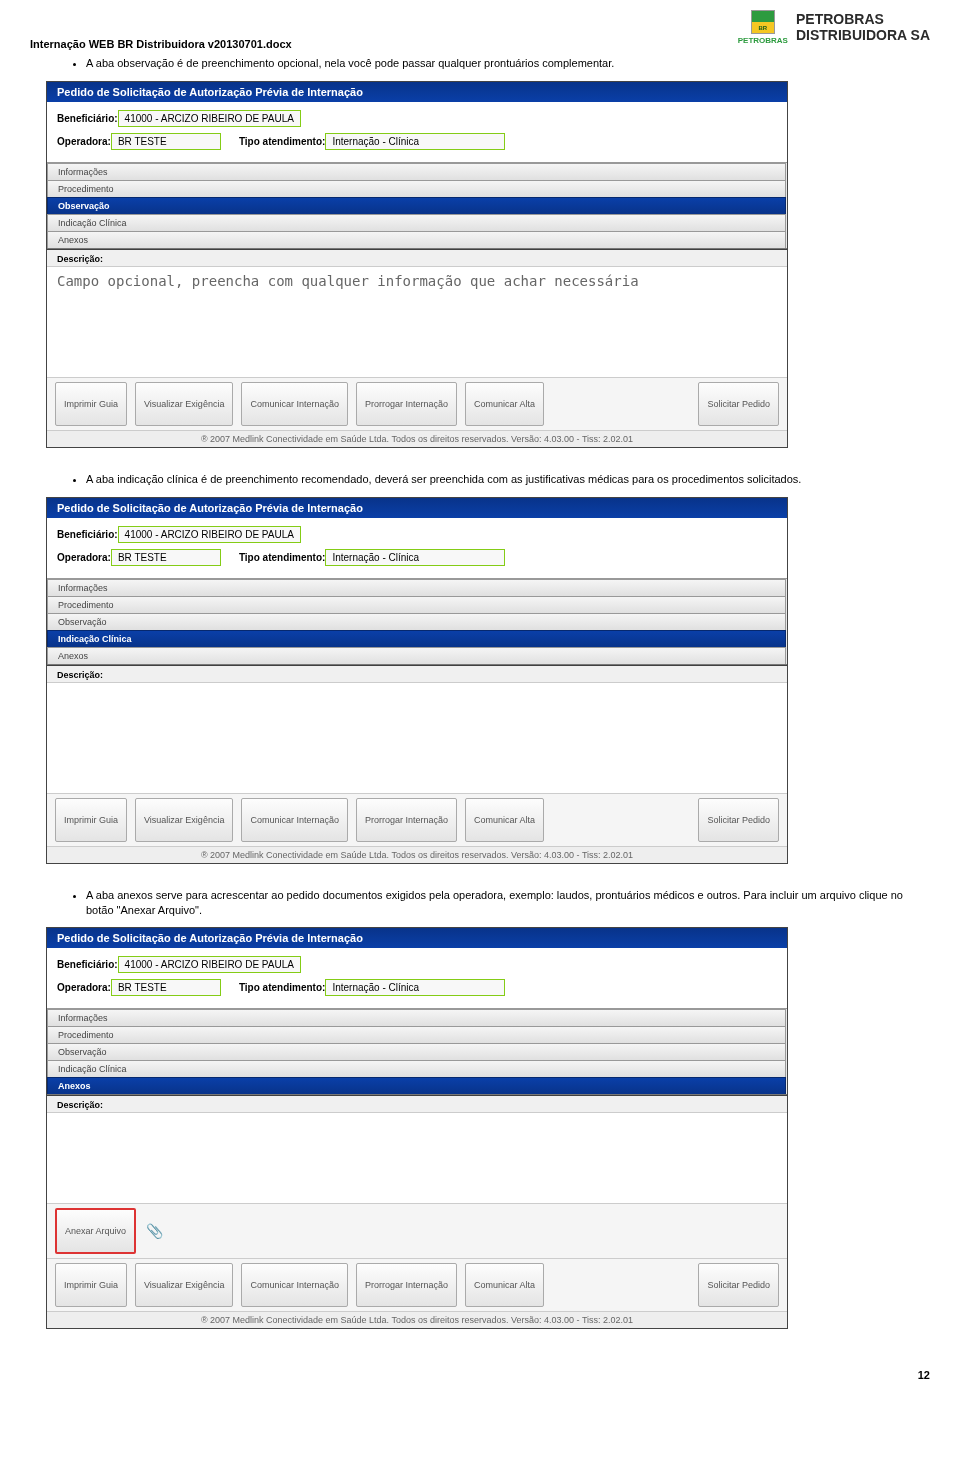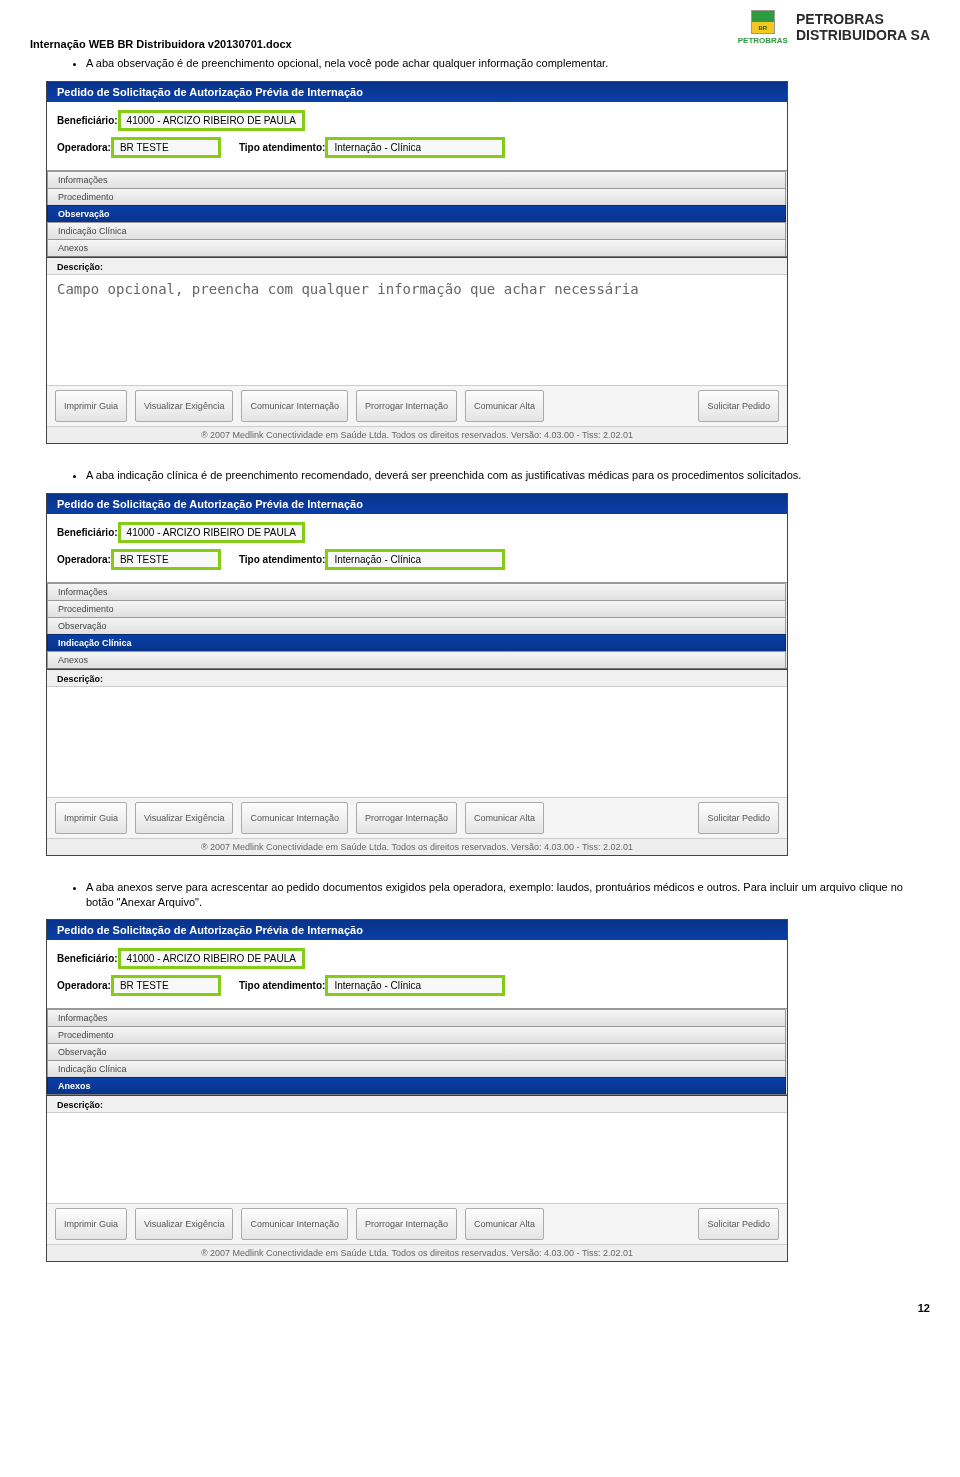--- a/index.html
+++ b/index.html
@@ -69,21 +69,21 @@
     border-bottom: 1px solid #999;
   }
   .info-row {
     display: flex;
     align-items: center;
     gap: 0;
     margin-bottom: 6px;
   }
   .info-row .lbl { font-weight: bold; font-size: 10px; }
   .info-field {
-    border: 3px solid #84cc16;
+    border: 1px solid #84cc16;
     background: #f8f8f8;
     padding: 2px 6px;
     font-size: 10px;
     min-width: 180px;
   }
   .tabs {
     display: flex;
     border-bottom: 1px solid #777;
     background: #e8e8e8;
     flex-direction: column;
@@ -126,21 +126,21 @@
     display: flex;
     align-items: center;
     padding: 4px 8px;
     gap: 8px;
     background: #f5f5f5;
     border-top: 1px solid #ccc;
   }
   .btn, .btn-sm {
     border: 1px solid #aaa;
     background: linear-gradient(#fdfdfd,#e4e4e4);
-    padding: 10px 8px;
+    padding: 16px 8px;
     font-size: 9px;
     border-radius: 2px;
     color: #555;
     cursor: pointer;
   }
   .btn-highlight {
     border: 2px solid #d33;
   }
   .btn-row .spacer { flex: 1; }
   .footer-bar {
@@ -185,21 +185,21 @@
       <div class="logo-pb">PETROBRAS</div>
     </div>
     <div class="company-name">
       <span>PETROBRAS</span><br>
       <span>DISTRIBUIDORA SA</span>
     </div>
   </div>
 </div>
 
 <ul class="bullets">
-  <li>A aba observação é de preenchimento opcional, nela você pode achar qualquer informação complementar.</li>
+  <li>A aba observação é de preenchimento opcional, nela você pode passar qualquer prontuários complementar.</li>
 </ul>
 
 <div class="panel">
   <div class="panel-title">Pedido de Solicitação de Autorização Prévia de Internação</div>
   <div class="panel-info">
     <div class="info-row">
       <span class="lbl">Beneficiário:</span>
       <span class="info-field">41000 - ARCIZO RIBEIRO DE PAULA</span>
     </div>
     <div class="info-row">
@@ -295,20 +295,24 @@
     <div class="tab">Informações</div>
     <div class="tab">Procedimento</div>
     <div class="tab">Observação</div>
     <div class="tab">Indicação Clínica</div>
     <div class="tab active">Anexos</div>
   </div>
   <div class="desc-block">
     <div class="desc-label">Descrição:</div>
     <div class="desc-area" style="min-height:90px"></div>
   </div>
+  <div class="anexar-row">
+    <span class="btn btn-highlight">Anexar Arquivo</span>
+    <span class="clip-icon">📎</span>
+  </div>
   <div class="btn-row">
     <span class="btn">Imprimir Guia</span>
     <span class="btn">Visualizar Exigência</span>
     <span class="btn">Comunicar Internação</span>
     <span class="btn">Prorrogar Internação</span>
     <span class="btn">Comunicar Alta</span>
     <span class="spacer"></span>
     <span class="btn">Solicitar Pedido</span>
   </div>
   <div class="footer-bar">® 2007  Medlink Conectividade em Saúde Ltda.   Todos os direitos reservados.   Versão: 4.03.00 - Tiss: 2.02.01</div>

